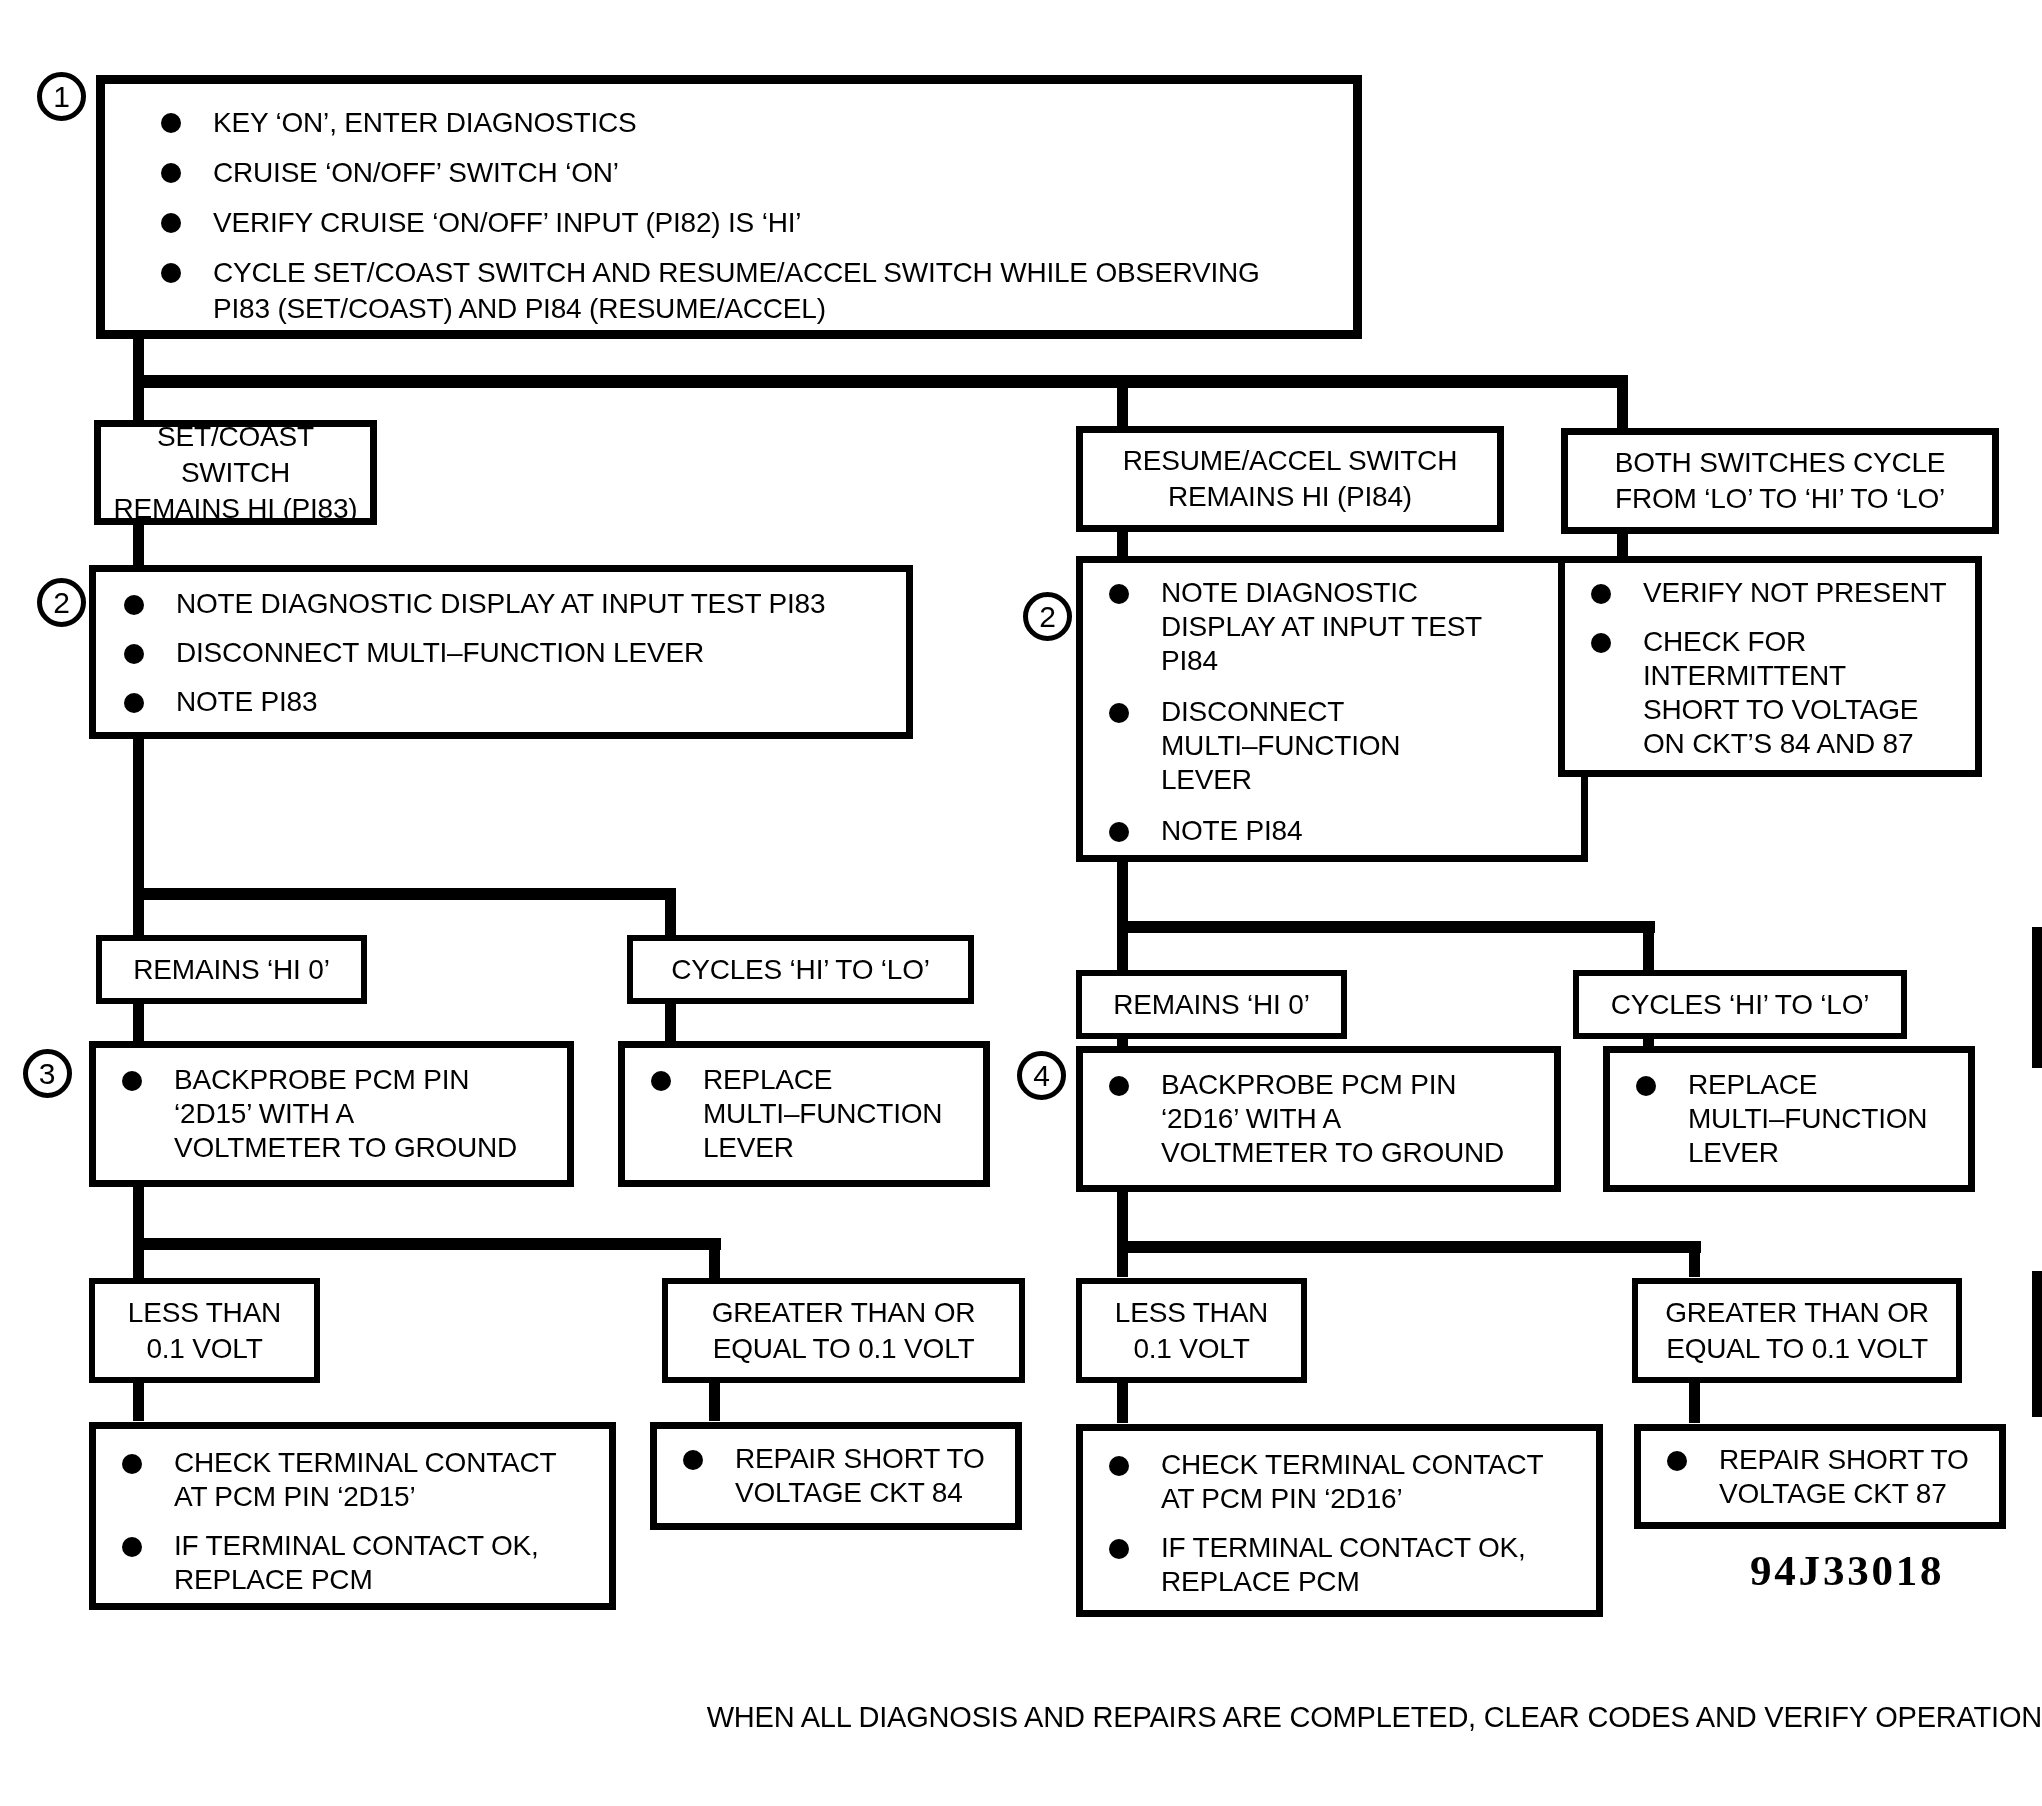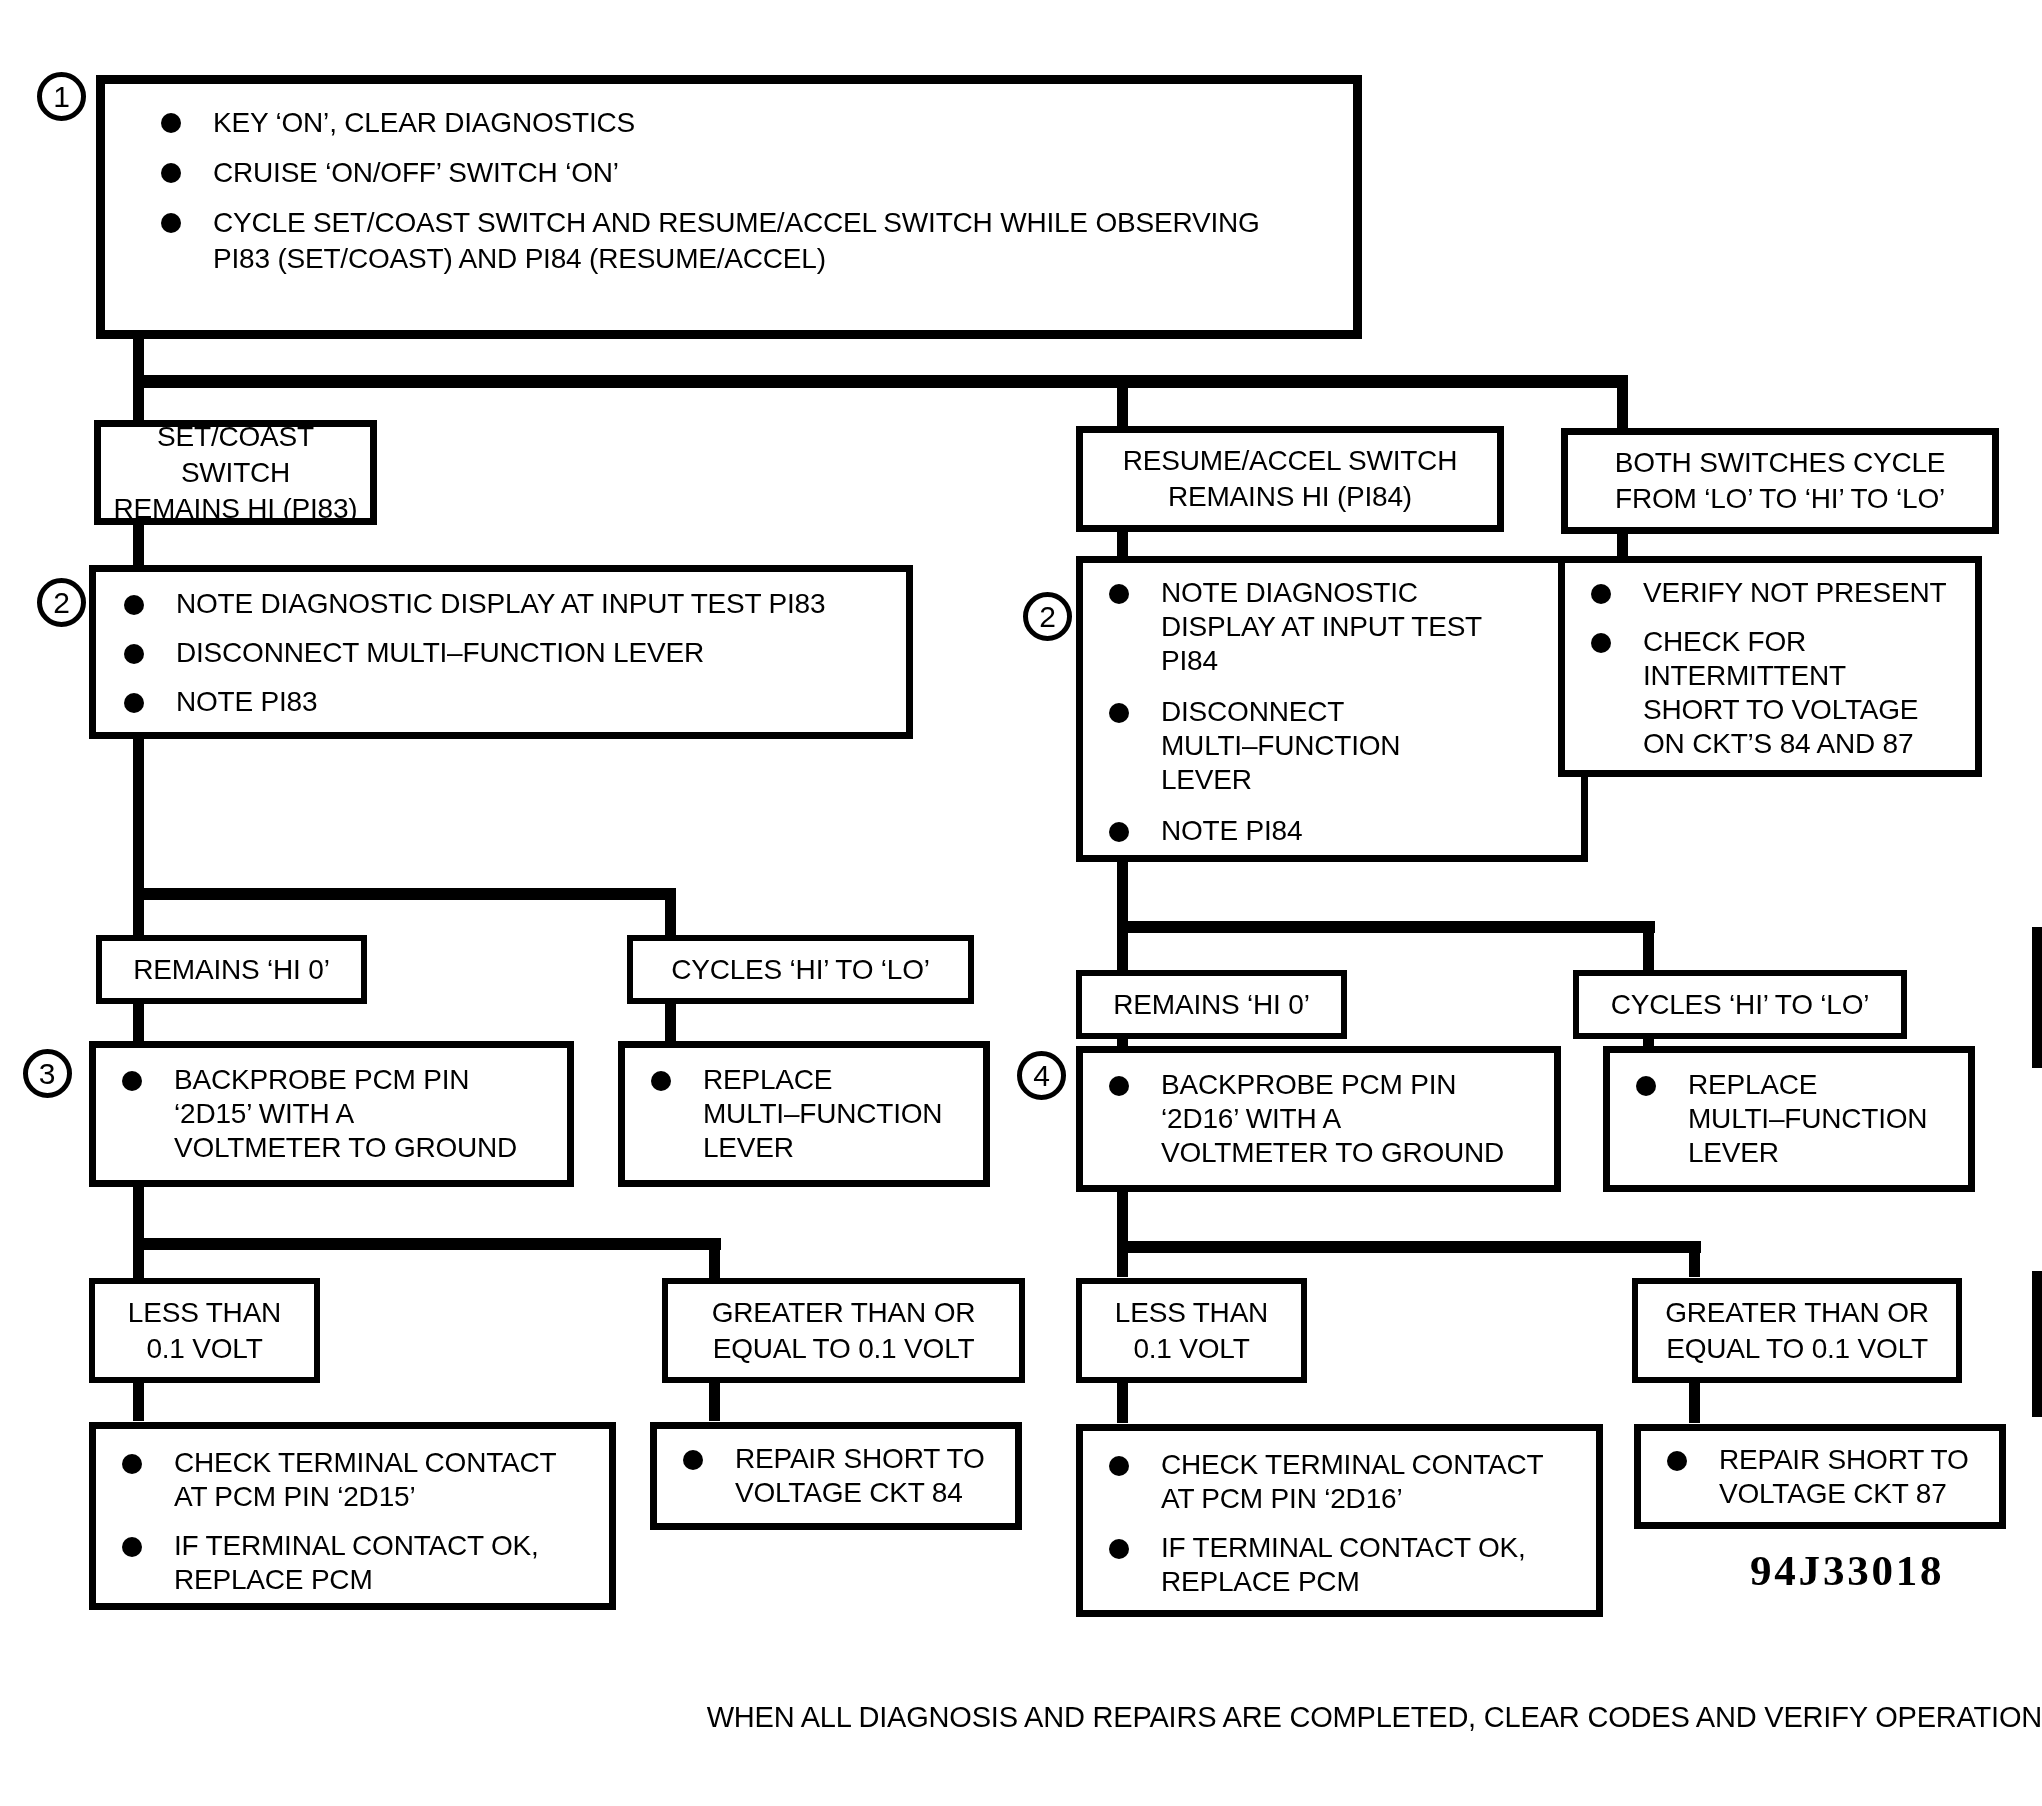--- a/index.html
+++ b/index.html
@@ -63,25 +63,29 @@
   <div class="vline" style="left:133px;top:337px;height:44px"></div>
   <div class="hline" style="left:133px;top:375px;width:1495px;height:13px"></div>
   <div class="vline" style="left:133px;top:386px;height:38px"></div>
   <div class="vline" style="left:1117px;top:386px;height:43px"></div>
   <div class="vline" style="left:1617px;top:386px;height:46px"></div>
 
   <div class="box bd10" style="left:96px;top:75px;width:1266px;height:264px">
     <div class="blist big" style="padding:21px 19px 0 56px">
       <div class="bullet">
           <span class="dot"></span>
-          <span class="btext">KEY ‘ON’, CLEAR DIAGNOSTICS</span>
+          <span class="btext">KEY ‘ON’, ENTER DIAGNOSTICS</span>
         </div>
       <div class="bullet">
           <span class="dot"></span>
           <span class="btext">CRUISE ‘ON/OFF’ SWITCH ‘ON’</span>
+        </div>
+      <div class="bullet">
+          <span class="dot"></span>
+          <span class="btext">VERIFY CRUISE ‘ON/OFF’ INPUT (PI82) IS ‘HI’</span>
         </div>
       <div class="bullet">
           <span class="dot"></span>
           <span class="btext">CYCLE SET/COAST SWITCH AND RESUME/ACCEL SWITCH WHILE OBSERVING
 PI83 (SET/COAST) AND PI84 (RESUME/ACCEL)</span>
         </div>
     </div>
   </div>
 
   <div class="box label" style="left:94px;top:420px;width:283px;height:105px">SET/COAST SWITCH

